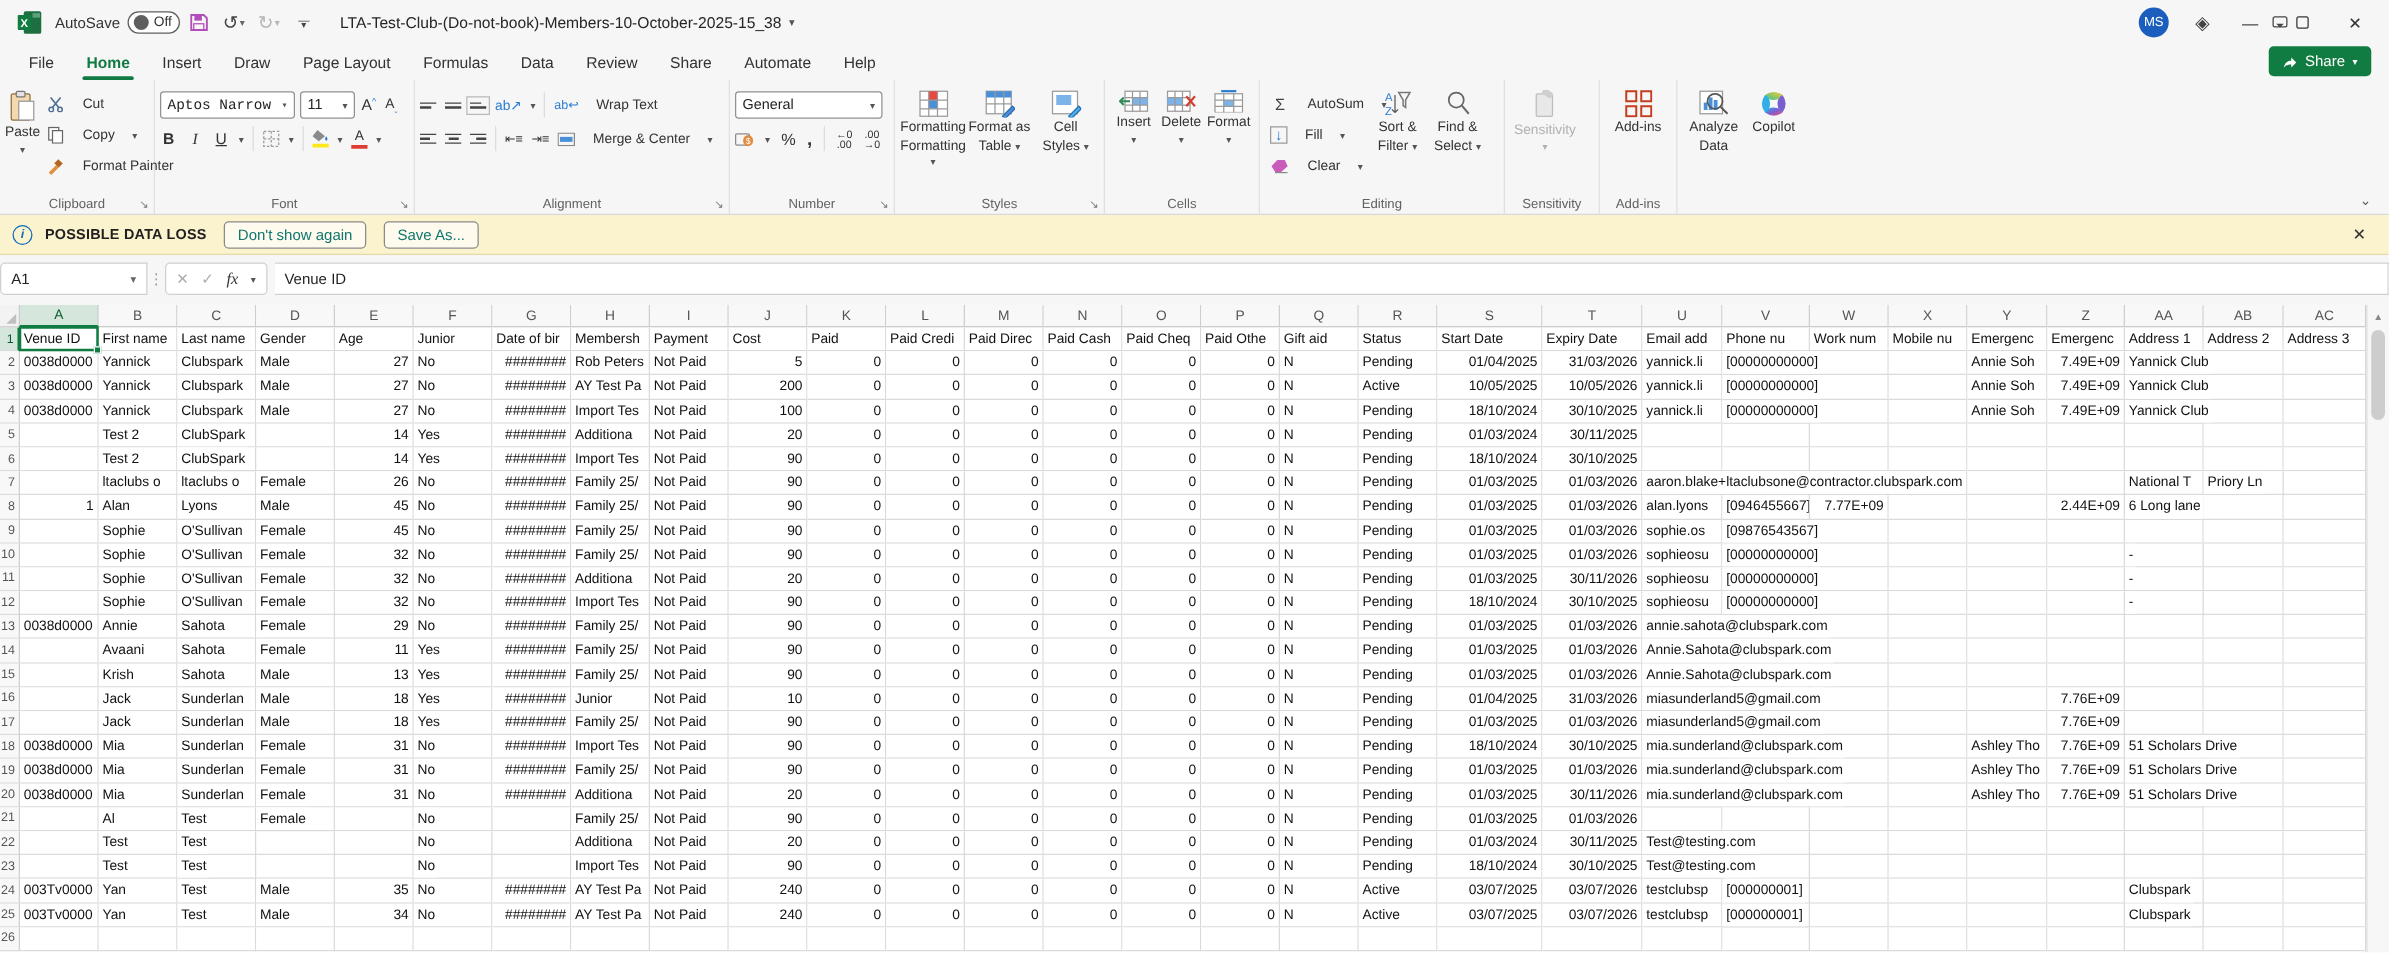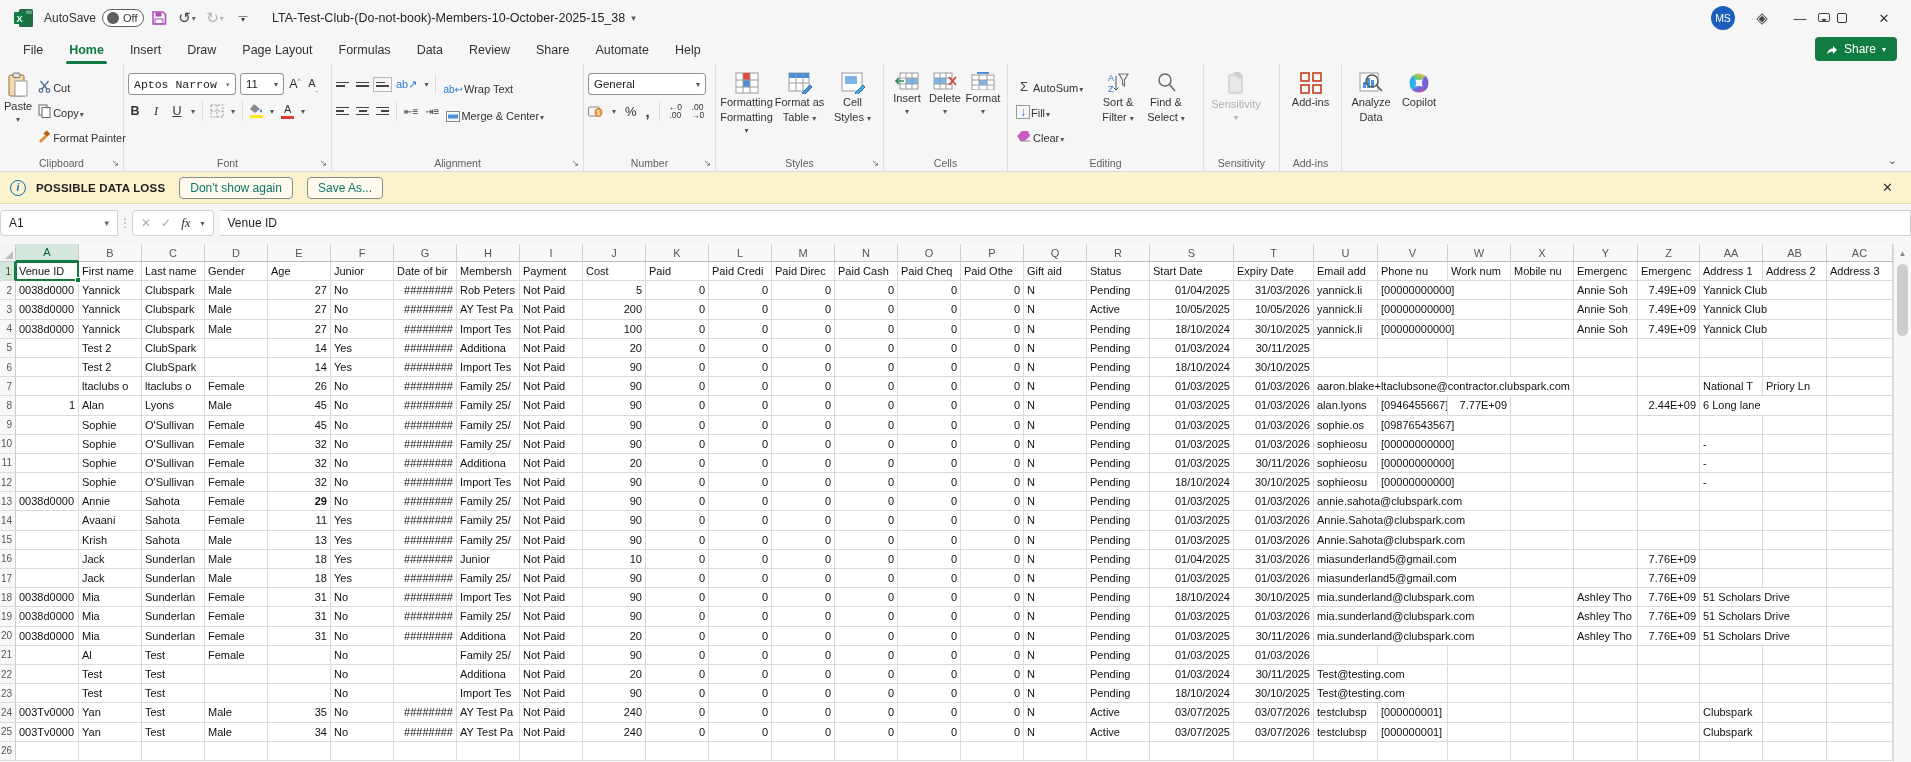--- a/index.html
+++ b/index.html
@@ -41,21 +41,21 @@
   .share-btn .dd { font-size:8px; }
 
   
   .ribbon { height:108px; background:#f6f6f6; border-bottom:1px solid #d9d9d9; display:flex; position:relative; }
   .rgroup { position:relative; border-right:1px solid #e0e0e0; padding:4px 4px 18px; display:flex; align-items:flex-start; }
   .glabel { position:absolute; bottom:2px; left:0; right:0; text-align:center; font-size:10.5px; color:#616161; }
   .launcher { position:absolute; bottom:3px; right:4px; font-size:9px; color:#777; }
   .bigbtn { width:56px; display:flex; flex-direction:column; align-items:center; gap:2px; padding-top:4px; font-size:11px; color:#333; text-align:center; line-height:1.15; }
   .bigbtn .dd { font-size:8px; color:#555; }
   .smallcol { display:flex; flex-direction:column; justify-content:flex-start; gap:3px; padding-top:4px; }
-  .smallbtn { display:flex; align-items:flex-end; gap:1px; font-size:11px; color:#333; height:22px; padding:0 4px; white-space:nowrap; }
+  .smallbtn { display:flex; align-items:center; gap:14px; font-size:11px; color:#333; height:22px; padding:0 4px; white-space:nowrap; }
   .ico16 { width:16px; height:16px; flex:none; display:flex; align-items:center; justify-content:center; }
   .fontgrp-rows, .stack2 { display:flex; flex-direction:column; gap:5px; padding-top:5px; }
   .selbox { border:1px solid #919191; background:#fff; border-radius:3px; height:22px; display:flex; align-items:center; font-size:11.5px; color:#222; padding:0 5px; justify-content:space-between; gap:6px; }
   .selbox .dd { font-size:8px; color:#555; }
   .iconrow { display:flex; align-items:center; gap:7px; height:22px; }
   .fbtn { font-size:12.5px; color:#333; min-width:14px; text-align:center; }
   .colorbar { display:flex; flex-direction:column; align-items:center; line-height:1; }
   .colorbar .bar { width:13px; height:3px; margin-top:1px; }
   .dd8 { font-size:8px; color:#555; }
   .alignico { display:inline-block; width:13px; }
@@ -1683,21 +1683,21 @@
           </div>
           <div class="cell" style="width: 63px;">
             <span>Annie</span>
           </div>
           <div class="cell" style="width: 63px;">
             <span>Sahota</span>
           </div>
           <div class="cell" style="width: 63px;">
             <span>Female</span>
           </div>
-          <div class="cell num" style="width: 63px; font-weight: bold;">
+          <div class="cell num" style="width: 63px;">
             <span>29</span>
           </div>
           <div class="cell" style="width: 63px;">
             <span>No</span>
           </div>
           <div class="cell num" style="width: 63px;">
             <span>########</span>
           </div>
           <div class="cell" style="width: 63px;">
             <span>Family 25/</span>

